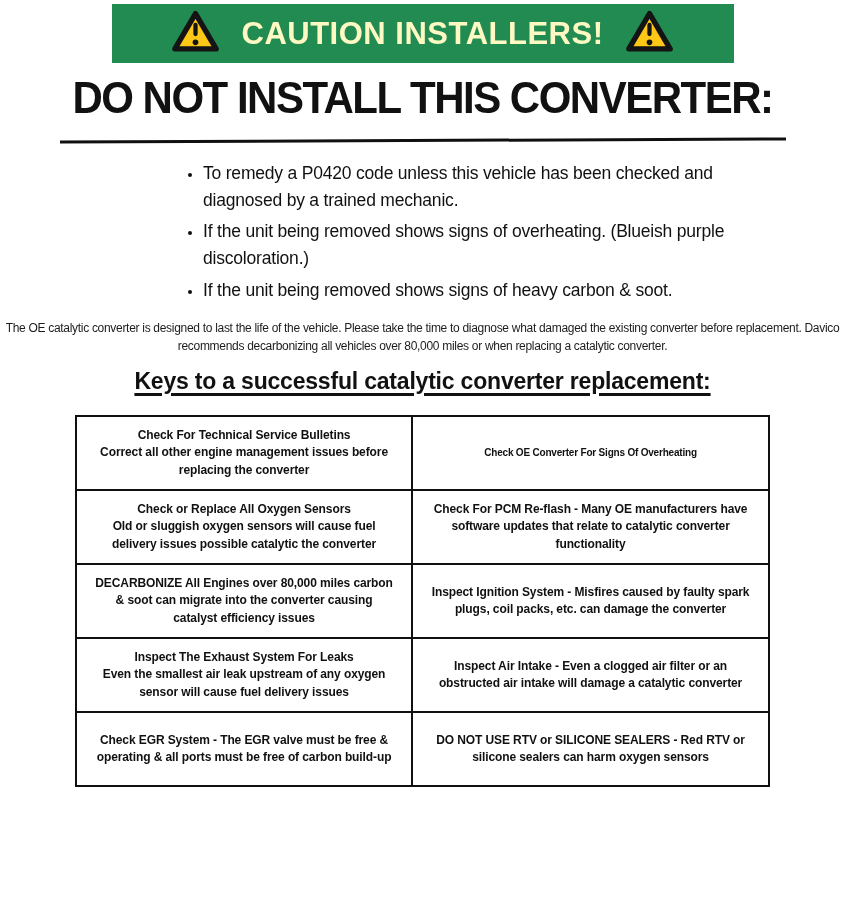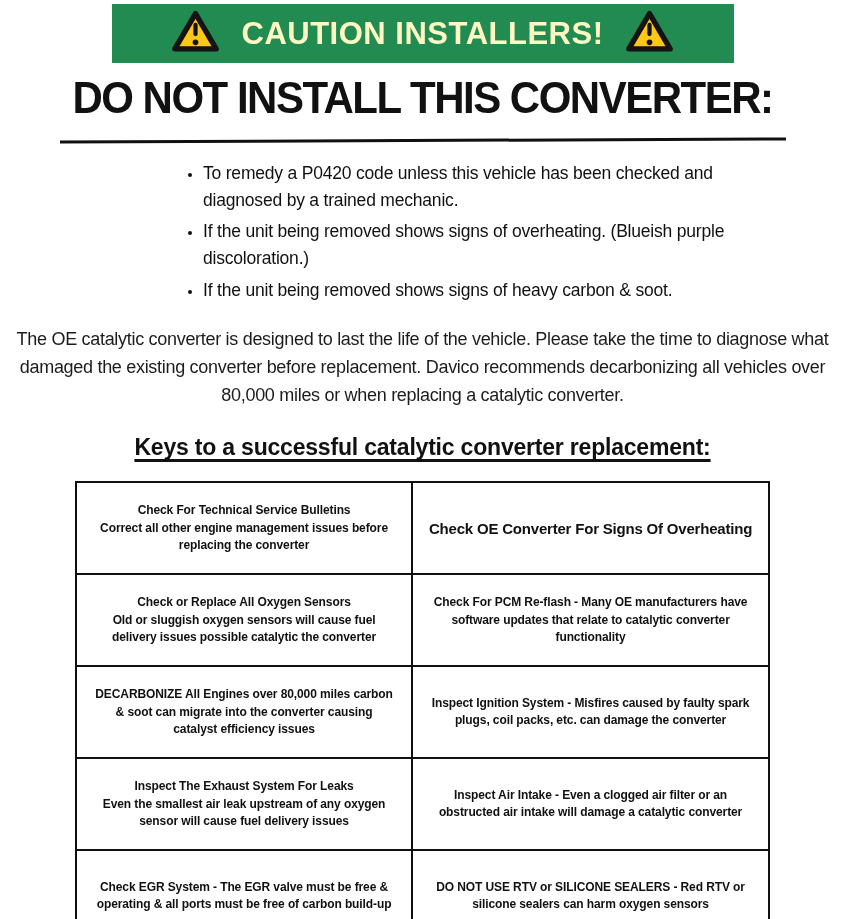--- a/index.html
+++ b/index.html
@@ -58,62 +58,62 @@
     font-weight: normal;
     line-height: 1.55;
     letter-spacing: -0.2px;
   }
   .warning-list li { margin-bottom: 4px; }
   .warning-list li::marker { font-size: 13px; }
 
   
   .intro {
     width: 838px;
-    margin: 22px auto 0 auto;
+    margin: 15px auto 0 auto;
     text-align: center;
-    font-size: 18px;
+    font-size: 12px;
     font-weight: 400;
     line-height: 1.55;
     letter-spacing: -0.3px;
     color: #1c1c1c;
   }
 
   
   .keys-heading {
-    margin: 25px 0 0 0;
+    margin: 12px 0 0 0;
     text-align: center;
     font-size: 23px;
     font-weight: bold;
     letter-spacing: -0.2px;
     text-decoration: underline;
     text-decoration-thickness: 2.5px;
     text-underline-offset: 4px;
   }
 
   
   .keys-table {
     width: 695px;
     margin: 20px auto 0 auto;
     border-collapse: collapse;
     table-layout: fixed;
   }
   .keys-table td {
     border: 2px solid #101010;
-    height: 92px;
+    height: 74px;
     vertical-align: middle;
     text-align: center;
     font-size: 12px;
     font-weight: bold;
     line-height: 1.45;
     letter-spacing: -0.1px;
     white-space: pre-line;
   }
   .keys-table td.col-left  { width: 48.5%; padding: 4px 17px; }
   .keys-table td.col-right { width: 51.5%; padding: 4px 14px; }
-  .keys-table td.cell-large { font-size: 15px; letter-spacing: -0.2px; }
+  .keys-table td.cell-large { font-size: 10px; letter-spacing: -0.2px; }
 </style>
 </head>
 <body>
 
 <div class="poster">
 
   <div class="banner">
     <span class="warning-svg">
       <svg width="49" height="46" viewBox="0 0 64 60">
         <path d="M32 6 L59 52 L5 52 Z" fill="#FFC716" stroke="#141414" stroke-width="7" stroke-linejoin="round"></path>

